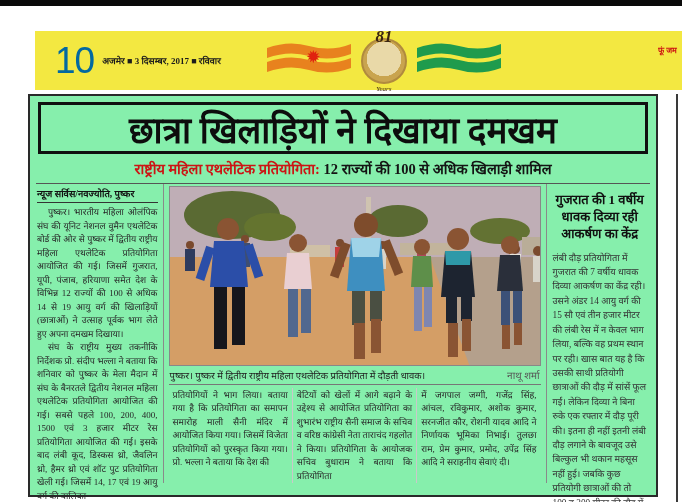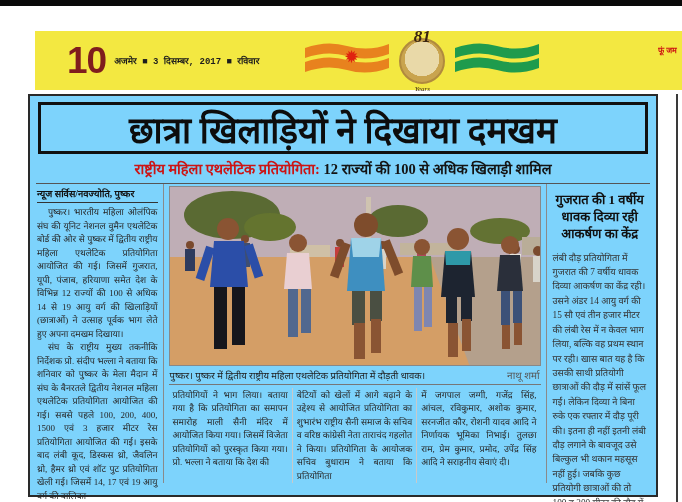--- a/index.html
+++ b/index.html
@@ -5,37 +5,37 @@
   * { margin:0; padding:0; box-sizing:border-box; }
   html,body { width:682px; height:502px; }
   body {
     font-family: "Liberation Serif", "DejaVu Serif", serif;
     background:#ffffff; position:relative; overflow:hidden;
   }
   
   .top-black { position:absolute; left:0; top:0; width:682px; height:6px; background:#0a0a0a; }
   .masthead-band { position:absolute; left:35px; top:31px; width:647px; height:59px;
     background:#f3e841; display:flex; align-items:center; }
-  .page-num { font-size:37px; font-weight:bold; color:#7f1d1d; margin-left:32px; letter-spacing:-1px;
+  .page-num { font-size:37px; font-weight:normal; color:#0369a1; margin-left:20px; letter-spacing:-1px;
     font-family:"Liberation Sans",sans-serif; }
-  .edition-line { font-size:9px; font-weight:bold; color:#1c1c1c; margin-left:8px; white-space:nowrap;font-family:Liberation Mono, monospace; }
+  .edition-line { font-size:9px; font-weight:bold; color:#1c1c1c; margin-left:8px; white-space:nowrap; }
   .masthead-title { position:relative; font-size:28px; font-weight:bold; color:#2b1111;
     margin-left:26px; white-space:nowrap; }
   .sun { position:absolute; left:60px; top:-11px; color:#e0220f; font-size:15px; line-height:1; }
   .flag { margin-left:18px; flex:0 0 auto; }
   .badge { width:46px; height:46px; border-radius:50%; margin:0 8px; flex:0 0 auto;
     background:radial-gradient(circle at 50% 45%, #e9d9a8 0 55%, #c9a44e 56% 100%);
     border:2px solid #b08a3e; display:flex; flex-direction:column; align-items:center; justify-content:center; }
   .badge .n { font-size:17px; font-style:italic; font-weight:bold; color:#3a2410; line-height:1; }
   .badge .y { font-size:7px; font-style:italic; color:#3a2410; line-height:1;margin-top:41px; }
   .band-right-snippet { position:absolute; right:2px; top:14px; width:22px; font-size:8px;
     color:#cc1212; font-weight:bold; line-height:1.4; overflow:hidden; }
   
   .article { position:absolute; left:28px; top:94px; width:630px; height:403px;
-    border:2px solid #2a2a2a; background:#7dd3fc; padding:4px 6px 0 6px; }
+    border:2px solid #2a2a2a; background:#86efac; padding:4px 6px 0 6px; }
   .edge-line { position:absolute; left:676px; top:94px; width:0; height:408px; border-left:2px solid #3a3a3a; }
   .headline-box { border:3px solid #101010; margin:2px 2px 4px 2px; height:52px;
     display:flex; align-items:center; justify-content:center; }
   .headline { font-size:35px; font-weight:bold; color:#0d0d0d; letter-spacing:0;
     white-space:nowrap; transform:scaleY(1.05); }
   .subheadline { text-align:center; font-size:14.5px; font-weight:bold; margin:3px 0 5px 0; white-space:nowrap; }
   .subheadline .lead { color:#cc1414; }
   .subheadline .rest { color:#141414; }
   
   .content { display:flex; height:300px; border-top:1px solid #555; }

